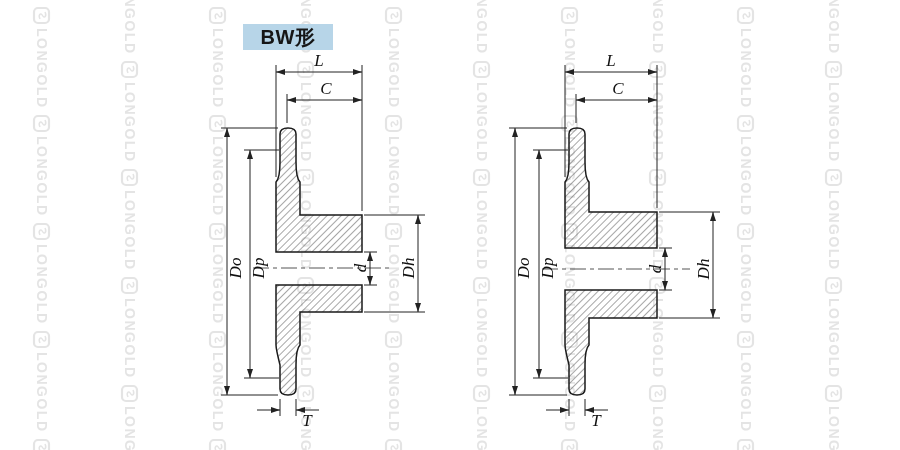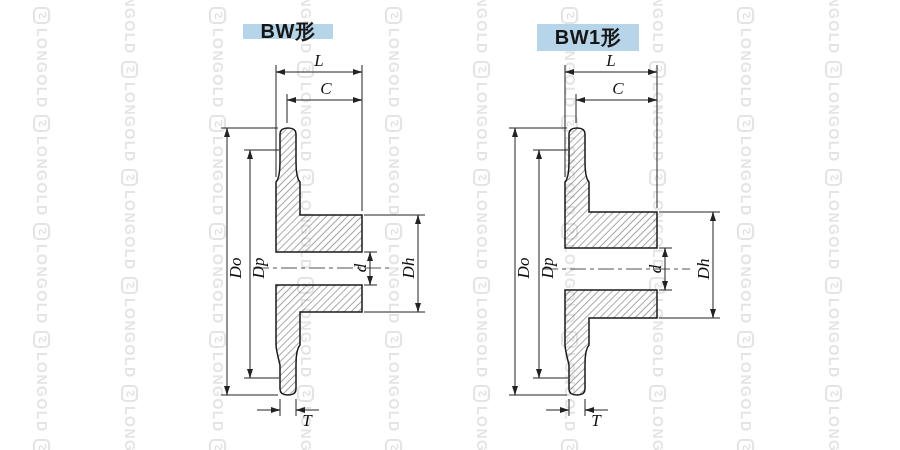--- a/index.html
+++ b/index.html
@@ -1,20 +1,20 @@
 <!DOCTYPE html>
 <html><head>
 <meta charset="utf-8">
 <style>
   html,body{margin:0;padding:0;}
   body{width:900px;height:450px;position:relative;overflow:hidden;background:#ffffff;font-family:"Liberation Sans",sans-serif;}
   .stage{position:absolute;inset:0;width:900px;height:450px;}
   .watermark{position:absolute;left:0;top:0;}
   .badge{position:absolute;display:flex;align-items:center;justify-content:center;background:#b7d5e8;color:#161616;font-size:20px;font-weight:bold;letter-spacing:0.5px;}
-  .badge-bw{left:243px;top:24px;width:90px;height:15px;}
+  .badge-bw{left:243px;top:24px;width:90px;height:26px;}
   .badge-bw1{left:537px;top:24px;width:102px;height:27px;}
   .fig{position:absolute;top:50px;}
   .fig-bw{left:195px;}
   .fig-bw1{left:485px;}
   .section{fill:url(#hatch);stroke:#1a1a1a;stroke-width:1.5;}
   .dim-line,.ext-line{stroke:#222222;stroke-width:1;fill:none;}
   .centerline{stroke:#2a2a2a;stroke-width:0.8;stroke-dasharray:16 4 4 4;}
   .dim-label{font-family:"Liberation Serif",serif;font-style:italic;font-size:17px;fill:#101010;}
   .wm-text{font-family:"Liberation Sans",sans-serif;font-size:14px;font-weight:bold;letter-spacing:1.5px;fill:#e4e4e4;}
   .wm-logo{fill:none;stroke:#e4e4e4;}
@@ -56,21 +56,20 @@
         <path d="M0,0 L9,3 L0,6 Z" fill="#222222"></path>
       </marker>
       <marker id="arrS" markerUnits="userSpaceOnUse" markerWidth="10" markerHeight="7" refX="0" refY="3" orient="auto">
         <path d="M9,0 L0,3 L9,6 Z" fill="#222222"></path>
       </marker>
     </defs>
     <rect width="900" height="450" fill="url(#wm)"></rect>
   </svg>
 
   <div class="badge badge-bw">BW形</div>
-  <div class="badge badge-bw1">BW1形</div>
 
   <svg class="fig fig-bw" width="250" height="385" viewBox="0 0 250 385">
     <g>
       <path class="section" d="M81,132 Q85,128 85,112 L85,84 Q85,78 93,78 Q101,78 101,84 L101,112 Q101,128 105,132 L105,165 L167,165 L167,202 L81,202 Z"></path>
       <path class="section" d="M81,235 L167,235 L167,262 L105,262 L105,295 Q101,299 101,315 L101,339 Q101,345 93,345 Q85,345 85,339 L85,315 Q81,299 81,295 Z"></path>
       <line class="centerline" x1="58" y1="218" x2="198" y2="218"></line>
     </g>
     <g>
       <line class="ext-line" x1="81" y1="127" x2="81" y2="15"></line>
       <line class="ext-line" x1="167" y1="161" x2="167" y2="15"></line>

